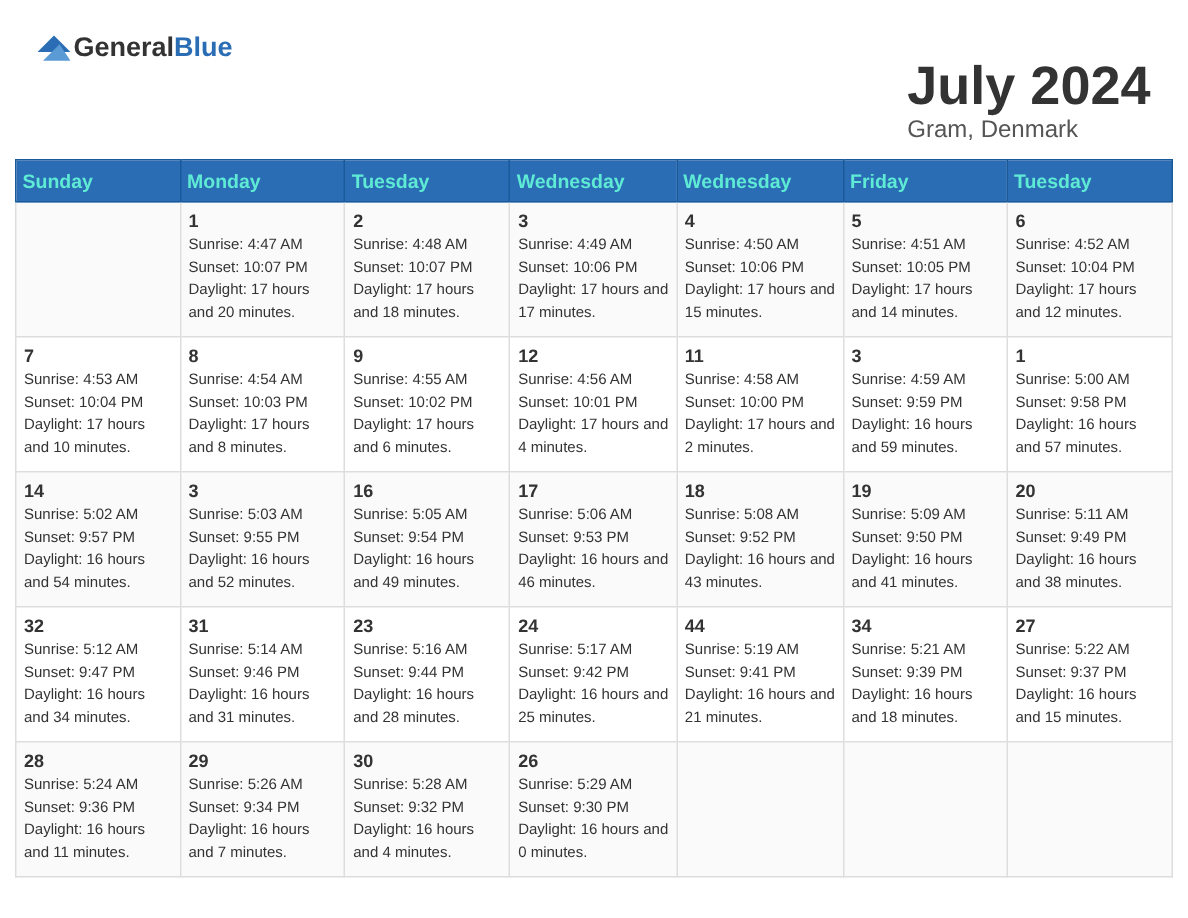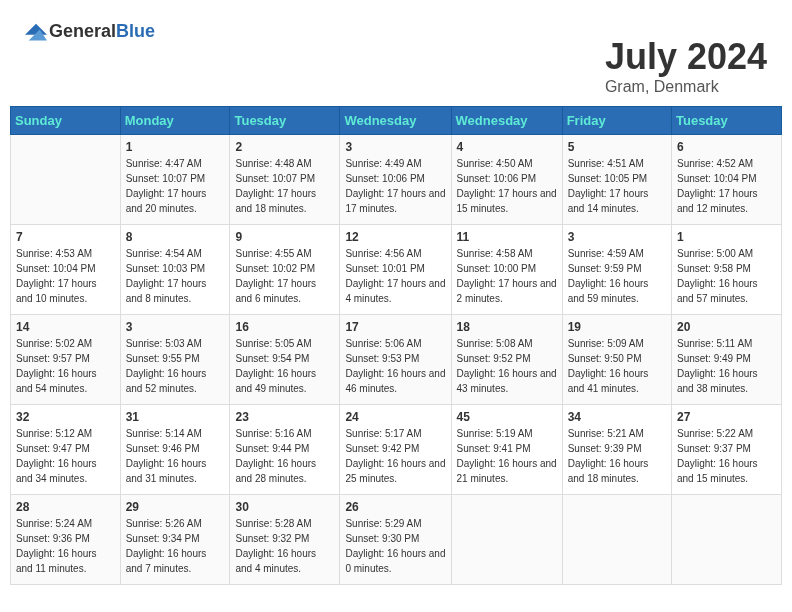--- a/index.html
+++ b/index.html
@@ -227,21 +227,21 @@
         </td>
         <td>
           <span class="day-number">23</span>
           <div class="day-info">Sunrise: 5:16 AM<br>Sunset: 9:44 PM<br>Daylight: 16 hours and 28 minutes.</div>
         </td>
         <td>
           <span class="day-number">24</span>
           <div class="day-info">Sunrise: 5:17 AM<br>Sunset: 9:42 PM<br>Daylight: 16 hours and 25 minutes.</div>
         </td>
         <td>
-          <span class="day-number">45</span>
+          <span class="day-number">44</span>
           <div class="day-info">Sunrise: 5:19 AM<br>Sunset: 9:41 PM<br>Daylight: 16 hours and 21 minutes.</div>
         </td>
         <td>
           <span class="day-number">34</span>
           <div class="day-info">Sunrise: 5:21 AM<br>Sunset: 9:39 PM<br>Daylight: 16 hours and 18 minutes.</div>
         </td>
         <td>
           <span class="day-number">27</span>
           <div class="day-info">Sunrise: 5:22 AM<br>Sunset: 9:37 PM<br>Daylight: 16 hours and 15 minutes.</div>
         </td>

